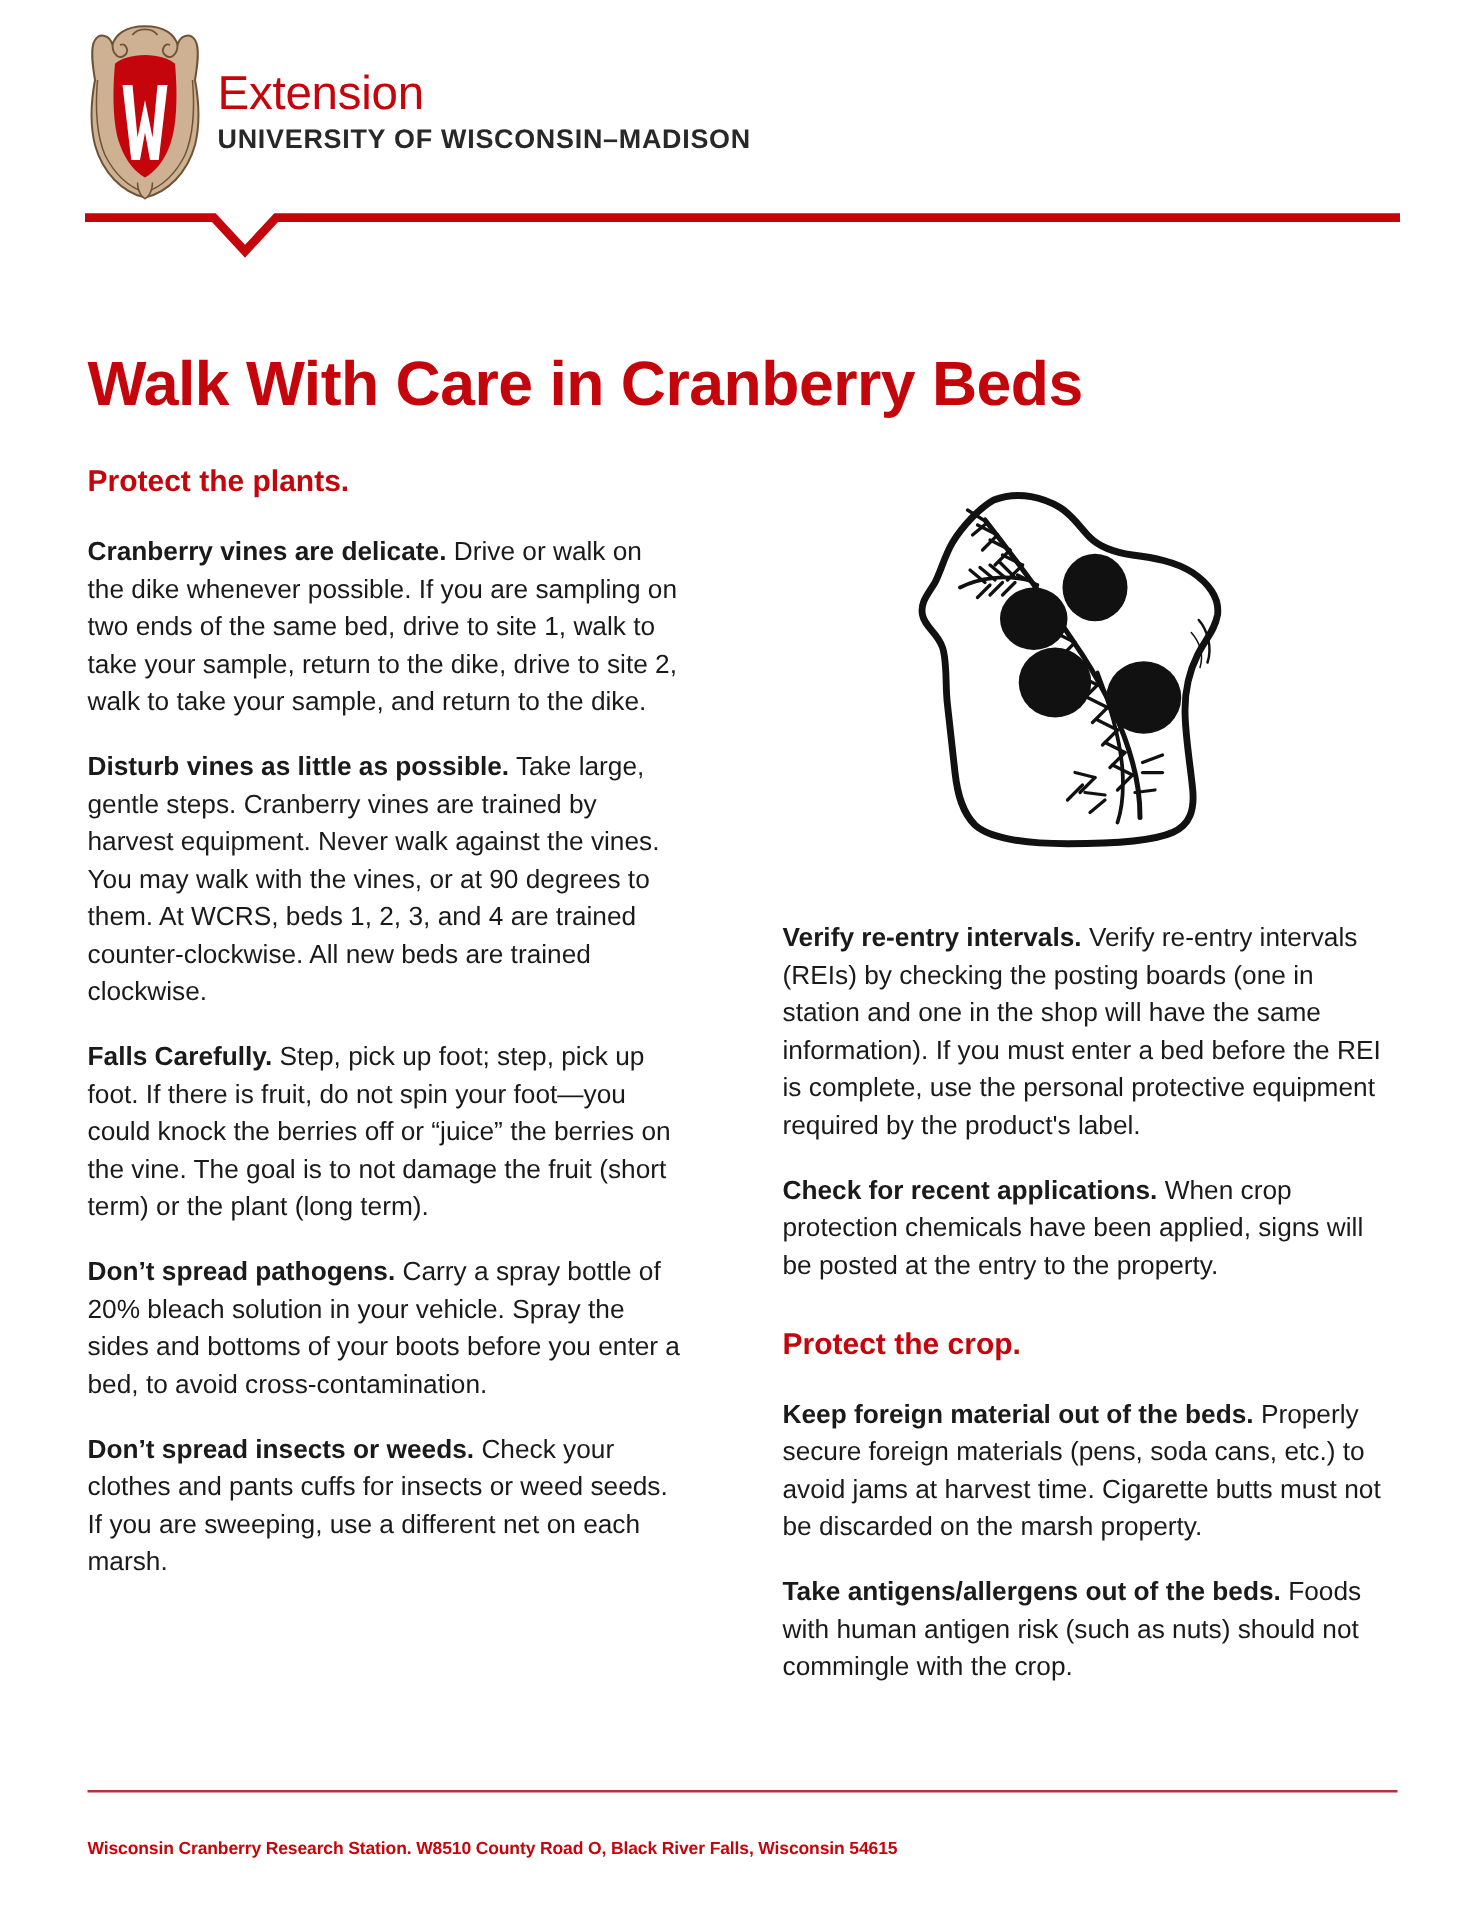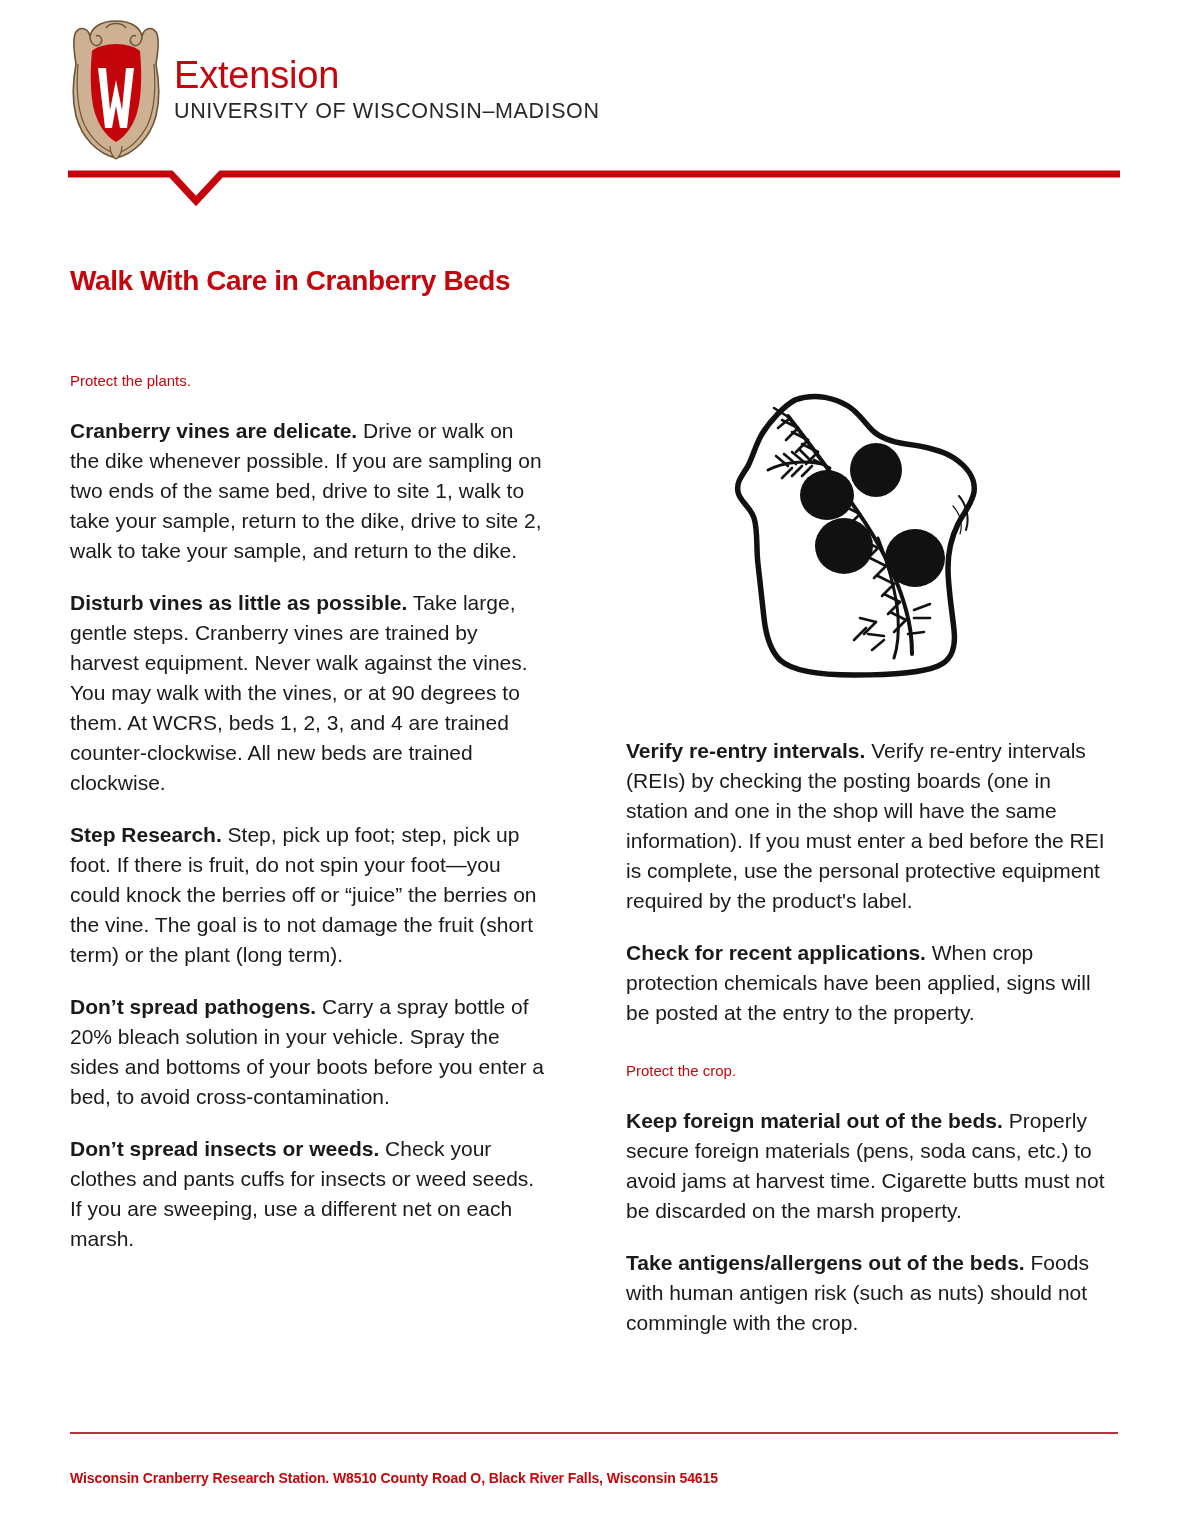--- a/index.html
+++ b/index.html
@@ -37,63 +37,63 @@
     line-height: 1;
   }
   .wordmark .ext {
     font-size: 38px;
     font-weight: 400;
     letter-spacing: -0.2px;
     line-height: 1.0;
   }
   .wordmark .uw {
     font-size: 21.5px;
-    font-weight: 400;
+    font-weight: 700;
     letter-spacing: 0.6px;
     color: #282828;
     margin-top: 7px;
   }
 
   
   .header-rule {
     position: absolute;
     left: 68px;
     top: 168px;
     width: 1052px;
     height: 40px;
   }
 
   
   .doc-title {
     position: absolute;
     left: 70px;
     top: 247px;
-    font-size: 28px;
+    font-size: 50px;
     font-weight: bold;
     letter-spacing: -0.4px;
     line-height: 1.05;
   }
 
   
   .col-left {
     position: absolute;
     left: 70px;
     top: 372px;
     width: 478px;
   }
   .col-right {
     position: absolute;
     left: 626px;
     top: 736px;
     width: 488px;
   }
 
   .section-head {
-    font-size: 15px;
-    font-weight: normal;
+    font-size: 24px;
+    font-weight: bold;
     line-height: 1.2;
     margin: 0 0 26px 0;
   }
   .section-head.spaced-top {
     margin-top: 34px;
   }
   p.body-par {
     font-size: 21px;
     line-height: 1.43;
     margin: 0 0 22px 0;
@@ -252,21 +252,21 @@
 
     <p class="body-par">
       <span class="lead">Cranberry vines are delicate.</span><span> Drive or walk on the dike whenever possible. If you are sampling on two ends of the same bed, drive to site 1, walk to take your sample, return to the dike, drive to site 2, walk to take your sample, and return to the dike.</span>
     </p>
 
     <p class="body-par">
       <span class="lead">Disturb vines as little as possible.</span><span> Take large, gentle steps. Cranberry vines are trained by harvest equipment. Never walk against the vines. You may walk with the vines, or at 90 degrees to them. At WCRS, beds 1, 2, 3, and 4 are trained counter-clockwise. All new beds are trained clockwise.</span>
     </p>
 
     <p class="body-par">
-      <span class="lead">Step Research.</span><span> Step, pick up foot; step, pick up foot. If there is fruit, do not spin your foot—you could knock the berries off or “juice” the berries on the vine. The goal is to not damage the fruit (short term) or the plant (long term).</span>
+      <span class="lead">Falls Carefully.</span><span> Step, pick up foot; step, pick up foot. If there is fruit, do not spin your foot—you could knock the berries off or “juice” the berries on the vine. The goal is to not damage the fruit (short term) or the plant (long term).</span>
     </p>
 
     <p class="body-par">
       <span class="lead">Don’t spread pathogens.</span><span> Carry a spray bottle of 20% bleach solution in your vehicle. Spray the sides and bottoms of your boots before you enter a bed, to avoid cross-contamination.</span>
     </p>
 
     <p class="body-par">
       <span class="lead">Don’t spread insects or weeds.</span><span> Check your clothes and pants cuffs for insects or weed seeds. If you are sweeping, use a different net on each marsh.</span>
     </p>
   </div>

